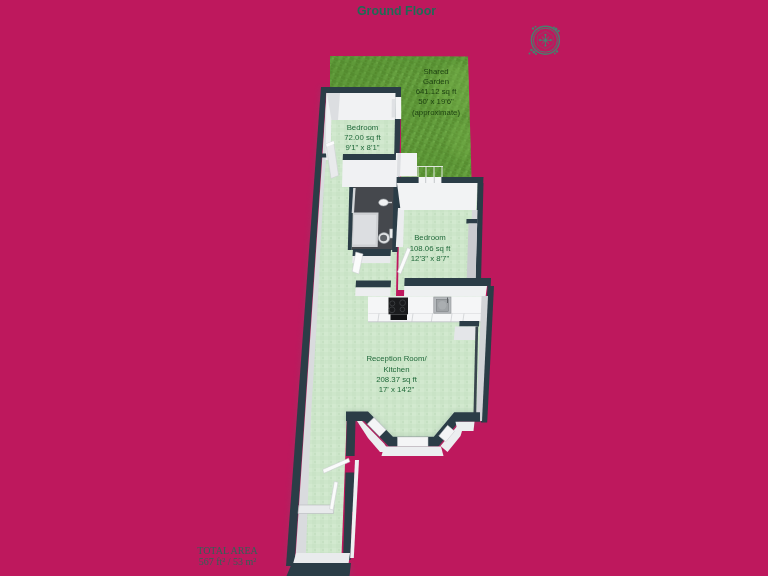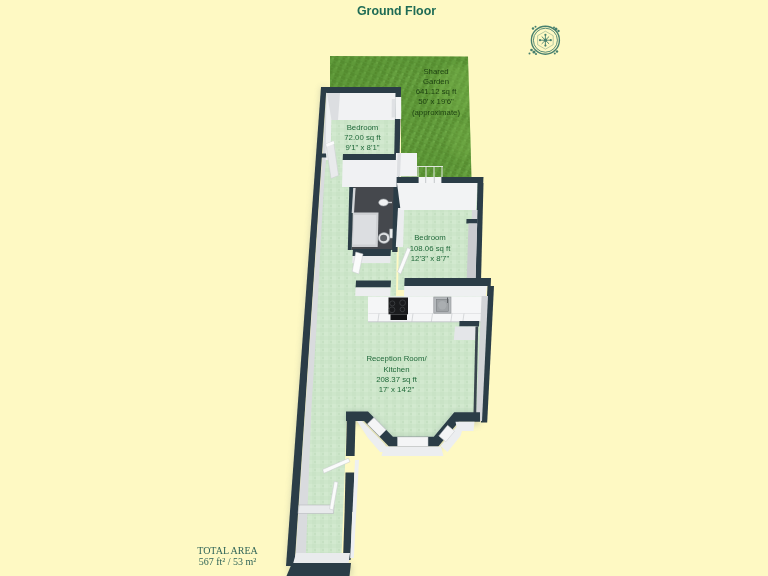--- a/index.html
+++ b/index.html
@@ -1,16 +1,16 @@
 <!DOCTYPE html>
 <html><head>
 <meta charset="utf-8">
 <style>
   html,body{margin:0;padding:0;background:#ffffff;}
-  #page{position:relative;width:768px;height:576px;background:#fef9c3;overflow:hidden;
+  #page{position:relative;width:768px;height:576px;background:#be185d;overflow:hidden;
         font-family:"Liberation Sans", sans-serif;}
   svg{position:absolute;left:0;top:0;}
   text{font-family:"Liberation Sans", sans-serif;}
   .lbl{fill:#20693a;font-size:7.8px;}
   .glbl{fill:#1e4212;font-size:7.8px;}
 </style>
 </head>
 <body>
 <div id="page">
 <svg width="768" height="576" viewBox="0 0 768 576">

